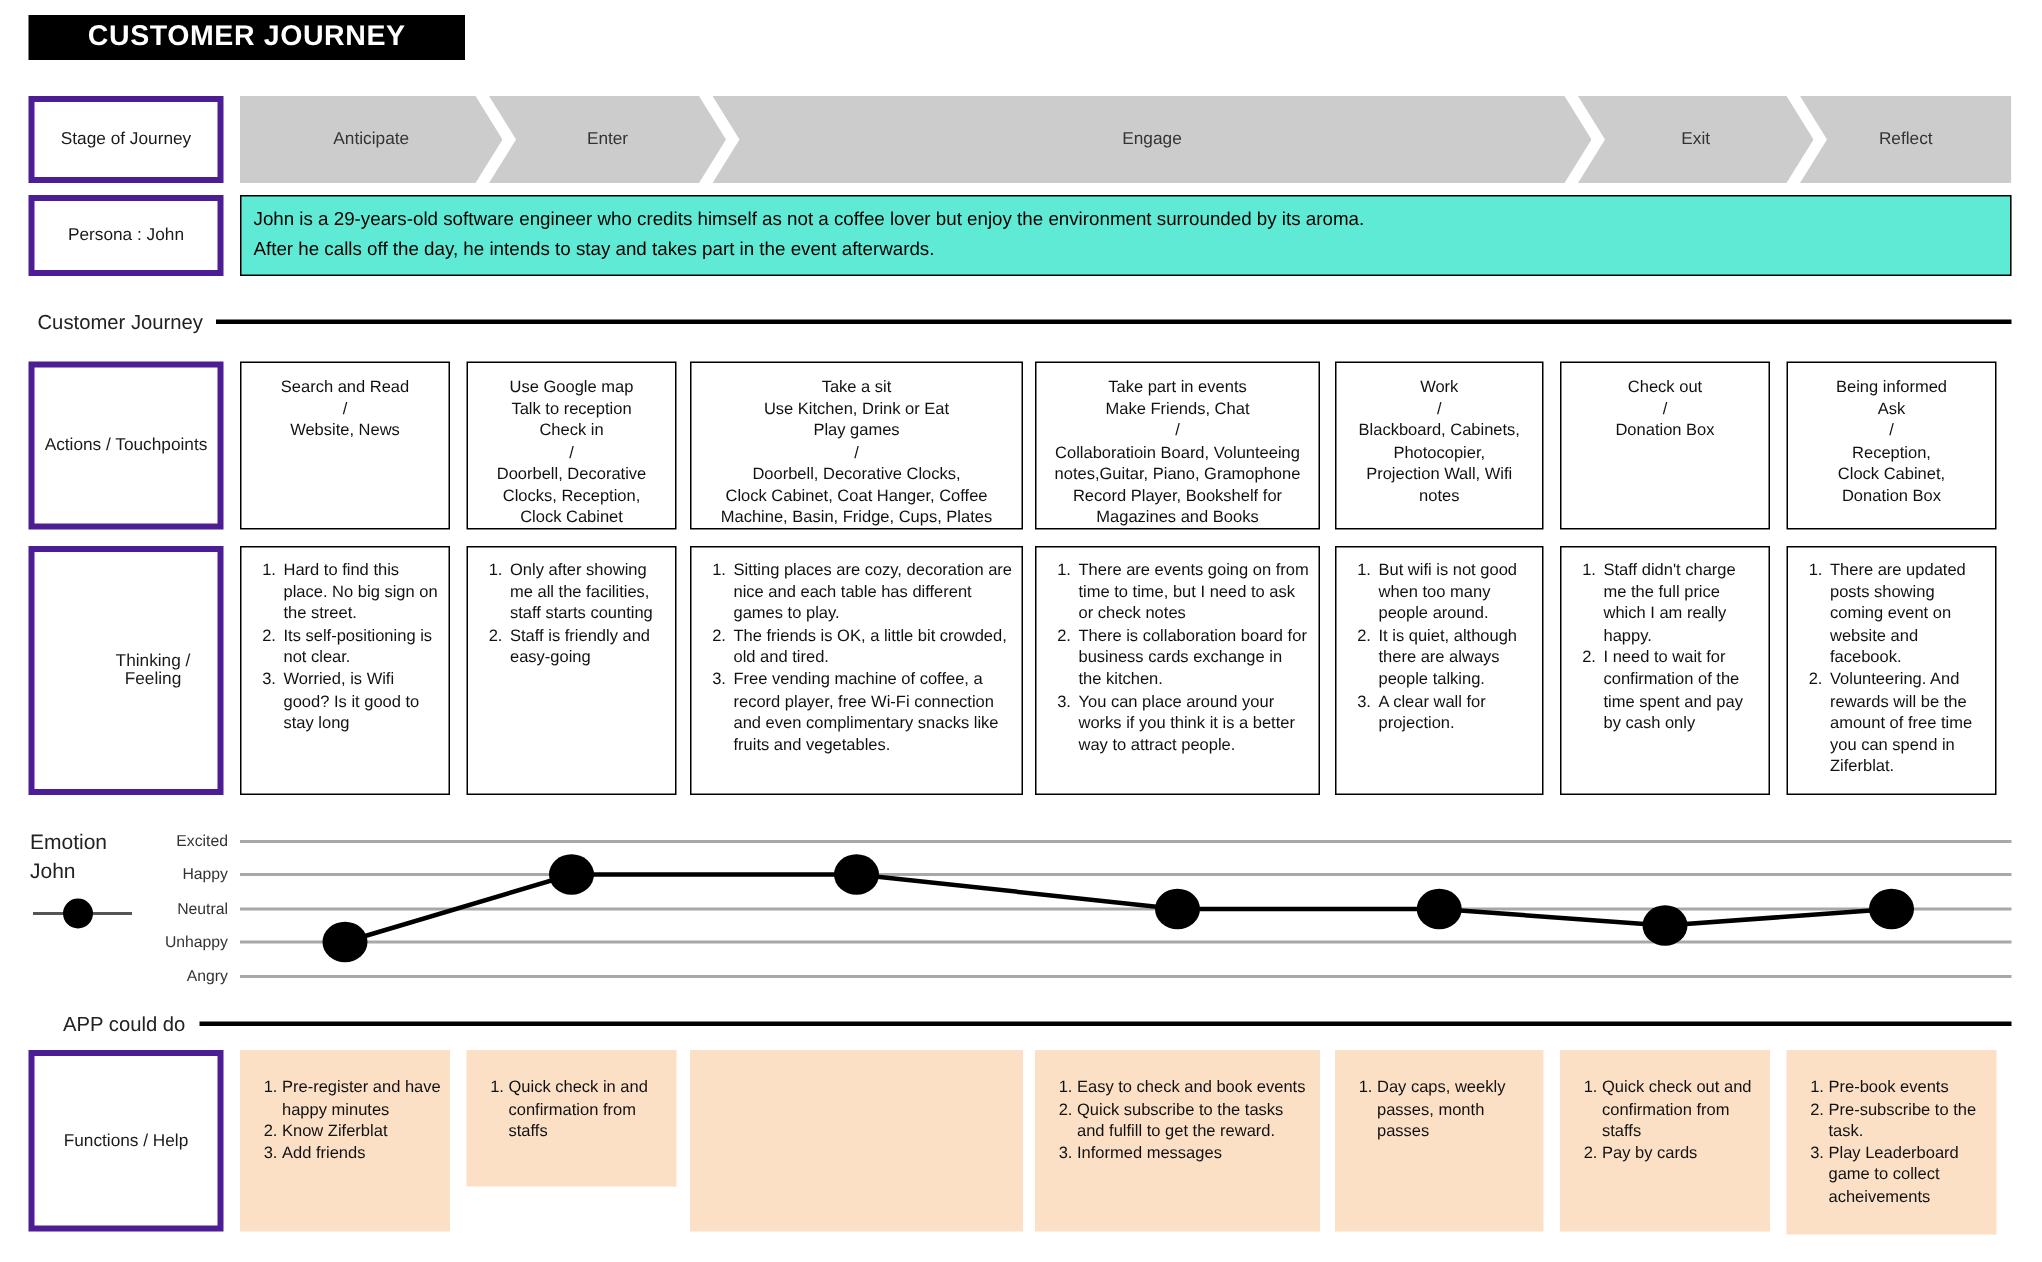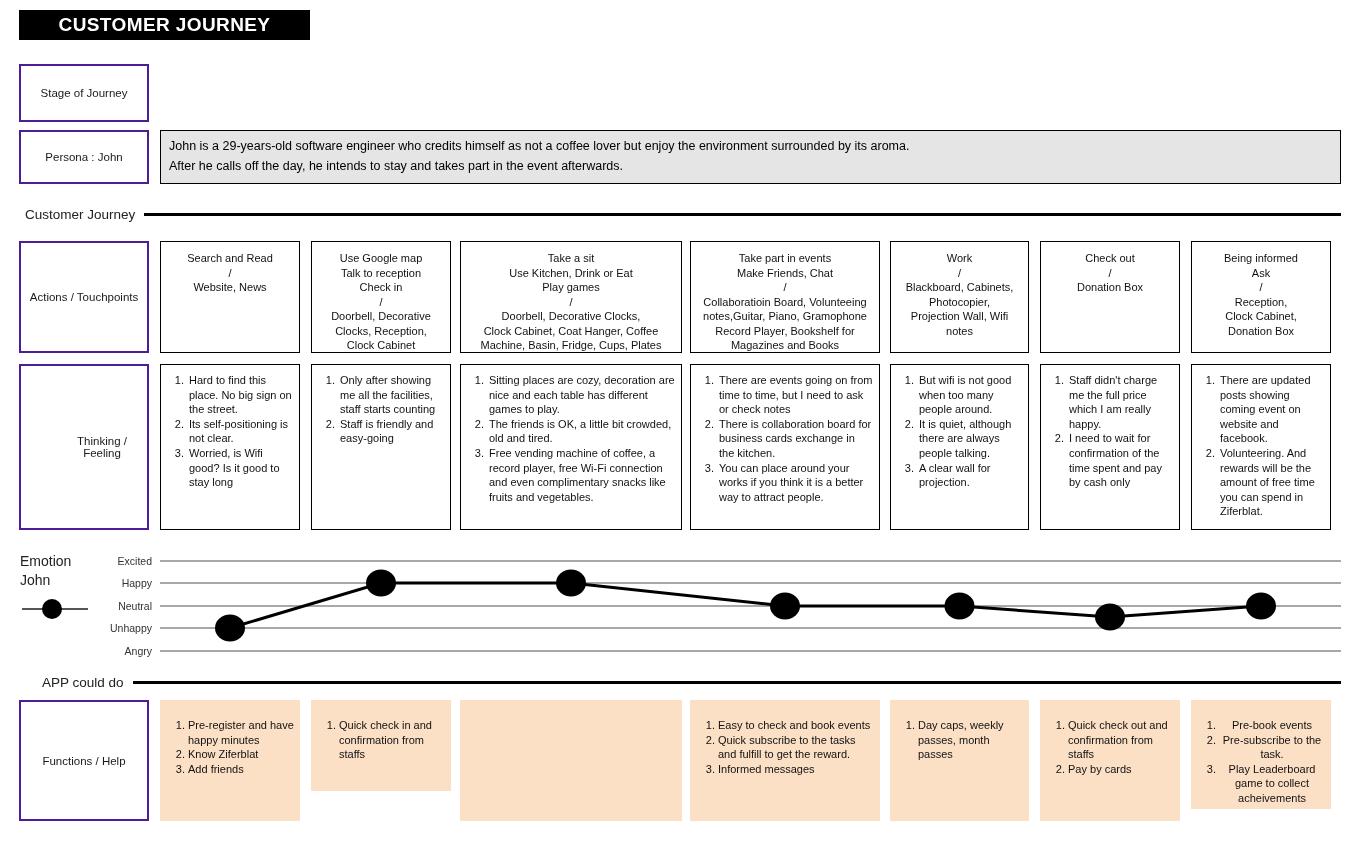--- a/index.html
+++ b/index.html
@@ -28,21 +28,21 @@
     letter-spacing: 0.4px;
     display: flex;
     align-items: center;
     justify-content: center;
   }
 
   
   .label-box {
     position: absolute;
     left: 19px;
-    border: 2px solid #4c1d95;
+    border: 4px solid #4c1d95;
     background: #ffffff;
     display: flex;
     align-items: center;
     justify-content: center;
     text-align: center;
     font-size: 11.5px;
     color: #1a1a1a;
     padding: 2px 4px;
   }
 
@@ -71,21 +71,21 @@
   .stage-arrow.last {
     clip-path: polygon(0 0, 100% 0, 100% 100%, 0 100%, 18px 50%);
   }
 
   
   #persona-text {
     position: absolute;
     left: 160px; top: 130px;
     width: 1181px; height: 54px;
     border: 1px solid #000000;
-    background: #e5e5e5;
+    background: #5eead4;
     padding: 5px 8px;
     font-size: 12.5px;
     line-height: 20px;
     color: #000000;
   }
   #persona-text div { white-space: nowrap; }
 
   
   .section-div {
     position: absolute;
@@ -189,20 +189,37 @@
 <div id="page">
 
   <div id="title-bar">CUSTOMER JOURNEY</div>
 
   <div class="label-box" style="top:64px; width:130px; height:58px;">Stage of Journey</div>
   <div class="label-box" style="top:130px; width:130px; height:54px;">Persona : John</div>
   <div class="label-box" style="top:241px; width:130px; height:112px;">Actions / Touchpoints</div>
   <div class="label-box" style="top:364px; width:130px; height:166px;padding-left:40px;">Thinking / Feeling</div>
   <div class="label-box" style="top:700px; width:130px; height:121px;">Functions / Help</div>
 
+  <div id="stage-strip">
+    <div class="stage-arrow first" style="left:0px; width:175px;">
+      <span>Anticipate</span>
+    </div>
+    <div class="stage-arrow chev" style="left:166px; width:158px;">
+      <span>Enter</span>
+    </div>
+    <div class="stage-arrow chev" style="left:315px; width:586px;">
+      <span>Engage</span>
+    </div>
+    <div class="stage-arrow chev" style="left:892px; width:157px;">
+      <span>Exit</span>
+    </div>
+    <div class="stage-arrow last" style="left:1040px; width:141px;">
+      <span>Reflect</span>
+    </div>
+  </div>
 
   <div id="persona-text">
     <div>John is a 29-years-old software engineer who credits himself as not a coffee lover but enjoy the environment surrounded by its aroma.</div>
     <div>After he calls off the day, he intends to stay and takes part in the event afterwards.</div>
   </div>
 
   <div class="section-div" style="left:25px; top:205px; width:1316px;">
     <span class="sd-label">Customer Journey</span>
     <span class="sd-line" style="flex:1;"></span>
   </div>
@@ -388,21 +405,21 @@
         <ol>
           <li>Day caps, weekly passes, month passes</li>
         </ol>
       </div>
       <div class="fcell" style="left: 1040px; top: 700px; width: 140px; height: 121px;">
         <ol>
           <li>Quick check out and confirmation from staffs</li>
           <li>Pay by cards</li>
         </ol>
       </div>
-      <div class="fcell" style="left: 1191px; top: 700px; width: 140px; height: 109px; text-align: center;">
+      <div class="fcell" style="left: 1191px; top: 700px; width: 140px; height: 123px;">
         <ol>
           <li>Pre-book events</li>
           <li>Pre-subscribe to the task.</li>
           <li>Play Leaderboard game to collect acheivements</li>
         </ol>
       </div>
     </div>
 
 </div>
 

